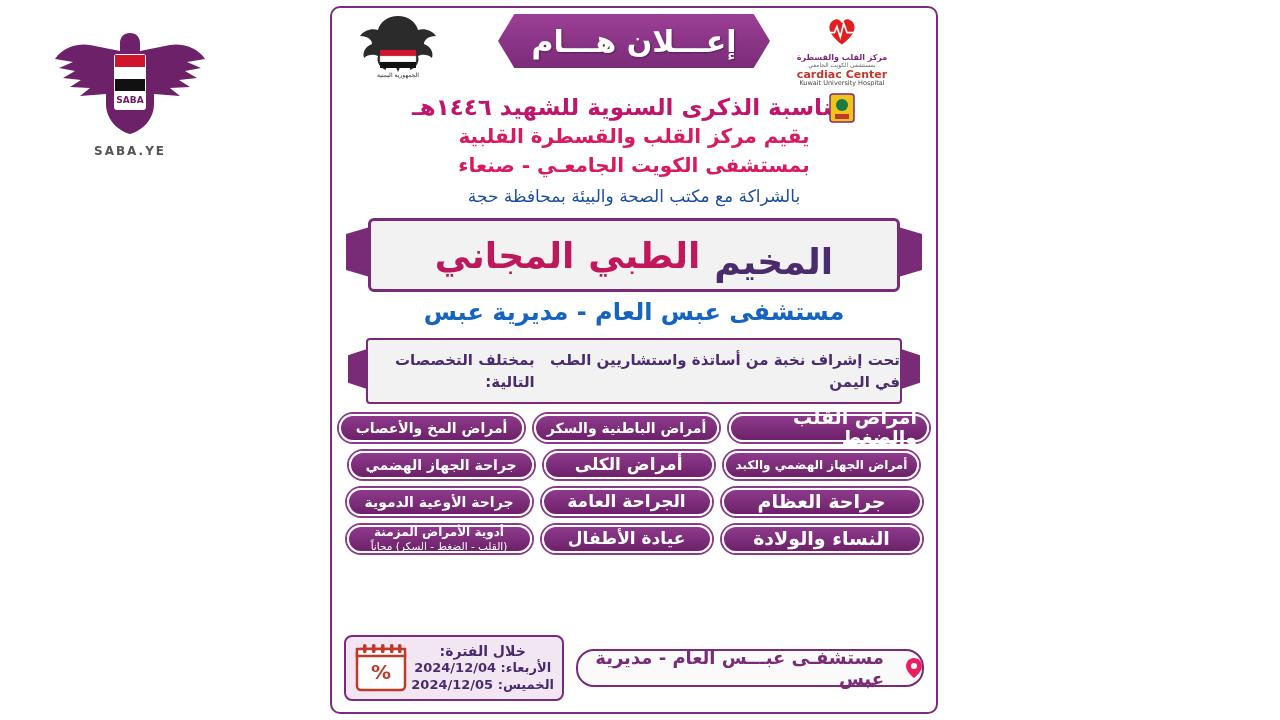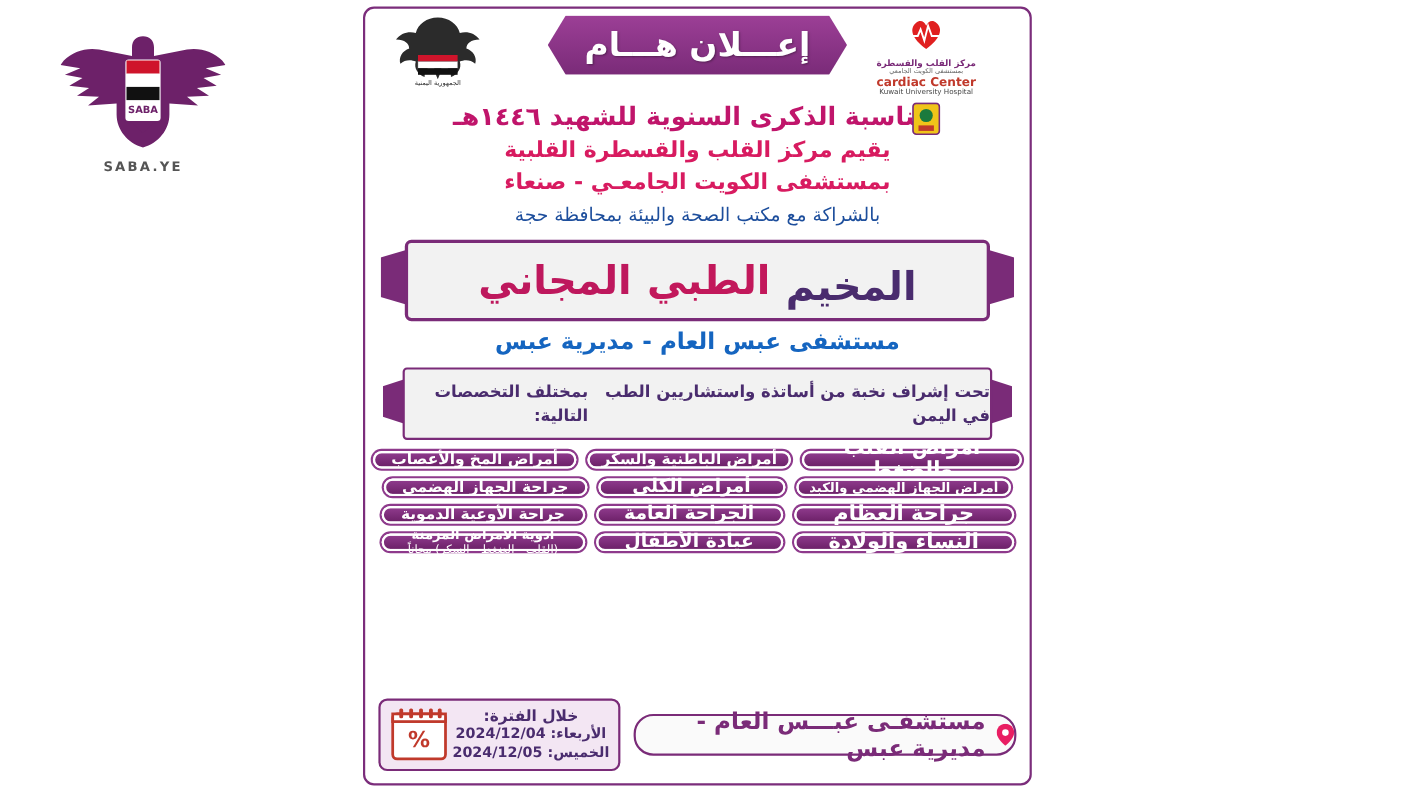--- a/index.html
+++ b/index.html
@@ -168,21 +168,21 @@
     direction: rtl;
   }
   .banner b { font-size: 36px; font-weight: bold; }
   .bw-1 { color: #4a2c6e; margin-top: 12px; }
   .bw-2 { color: #c2185b; }
   .bw-3 { color: #be185d; }
 
   .hosp-line {
     text-align: center;
     color: #1565c0;
-    font-size: 21px;
+    font-size: 24px;
     font-weight: bold;
     margin-top: 12px;
     direction: rtl;
   }
 
   
   .sup-wrap {
     position: relative;
     margin: 12px 26px 0 26px;
     height: 62px;
@@ -226,22 +226,22 @@
   }
   .pill {
     background: linear-gradient(180deg,#8e3a8c 0%, #6d2169 100%);
     border: 2px solid #ffffff;
     box-shadow: 0 0 0 2px #8e3a8c;
     border-radius: 18px;
     color: #ffffff;
     display: flex;
     align-items: center;
     justify-content: center;
-    text-align: center;
-    padding: 0 10px;
+    text-align: right;
+    padding: 12px 10px;
     height: 16px;
     box-sizing: border-box;
     font-weight: bold;
     line-height: 1.05;
   }
   .w-big   { min-width: 200px; font-size: 19px; }
   .w-mid   { min-width: 170px; font-size: 17px; }
   .w-small { min-width: 185px; font-size: 14px; }
   .w-tiny  { min-width: 185px; font-size: 12px; }
   .two-line { flex-direction: column; justify-content: center; line-height: 1.15; }
@@ -261,23 +261,23 @@
   .loc-pill {
     flex: 1;
     margin-left: 12px;
     height: 34px;
     border: 2px solid #7a2b78;
     border-radius: 18px;
     background: #fafafa;
     display: flex;
     align-items: center;
     justify-content: flex-end;
-    gap: 10px;
+    gap: 22px;
     color: #7a2b78;
-    font-size: 21px;
+    font-size: 18px;
     font-weight: bold;
   }
   .pin {
     width: 16px; height: 20px; flex: none;
   }
   .date-box {
     width: 220px;
     height: 66px;
     background: #f3e6f3;
     border: 2px solid #7a2b78;

